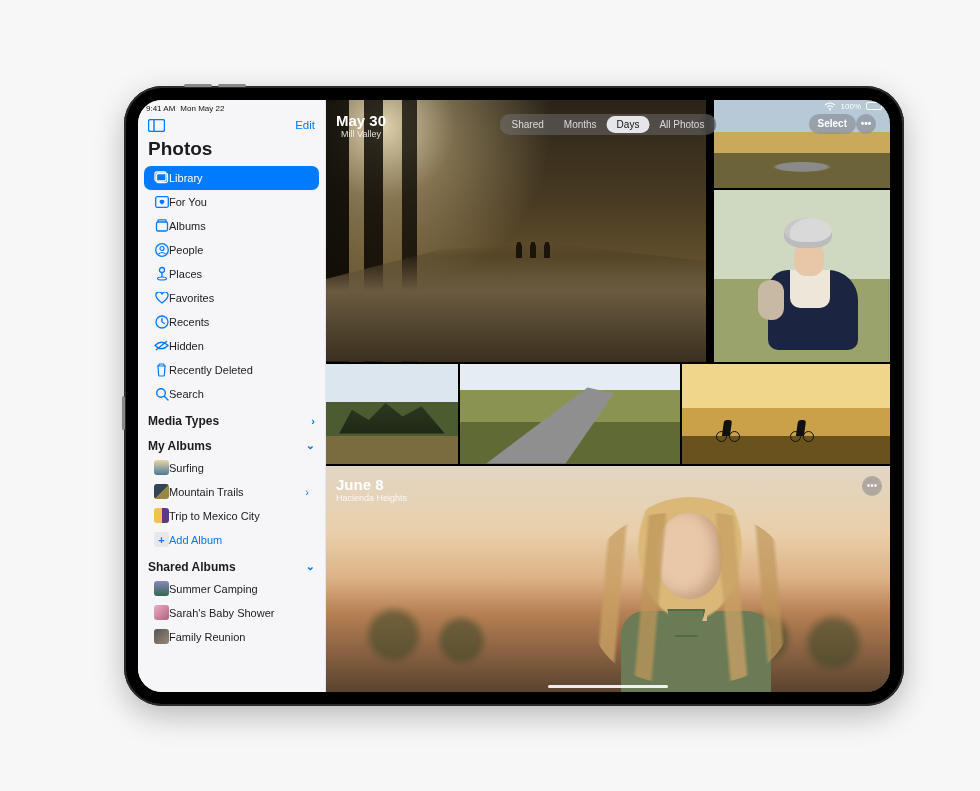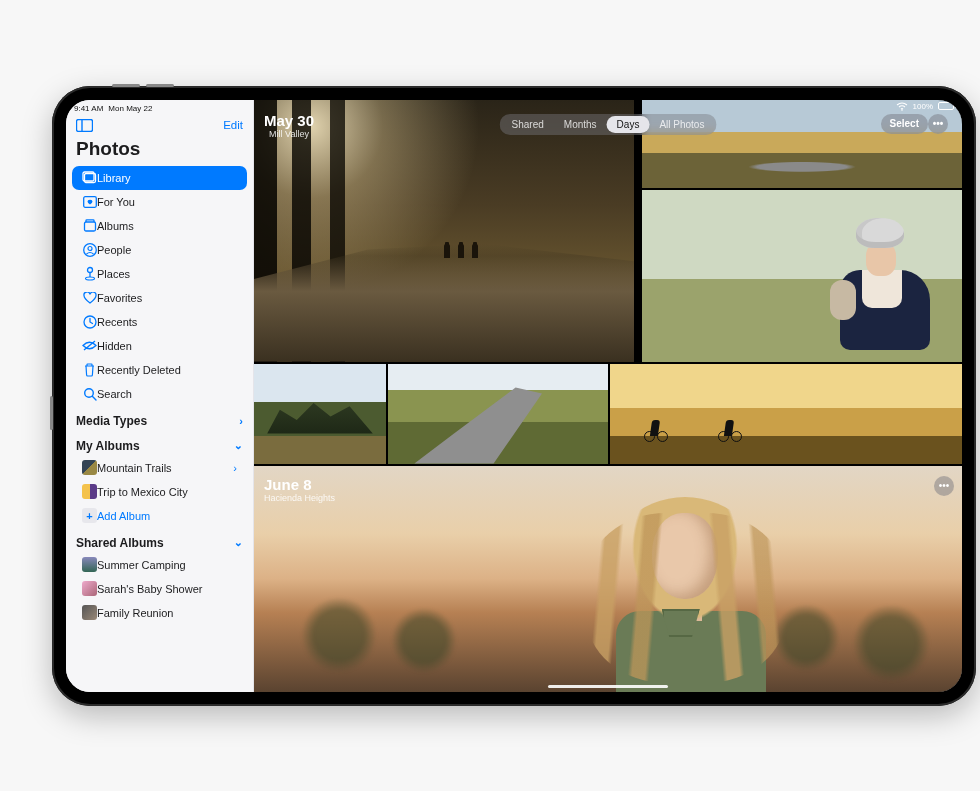--- a/index.html
+++ b/index.html
@@ -7,21 +7,21 @@
     font-family: -apple-system, BlinkMacSystemFont, "Segoe UI", Helvetica, Arial, sans-serif;
     background: #f7f7f7;
     display: flex;
     justify-content: center;
     align-items: center;
     height: 791px;
     width: 980px;
     overflow: hidden;
   }
   .device {
-    width: 924px;
+    width: 780px;
     height: 620px;
     background: #000;
     border-radius: 38px;
     padding: 14px;
     box-shadow: 0 10px 30px rgba(0,0,0,.25), inset 0 0 0 2px #2b2b2b;
     position: relative;
     margin-left: 48px;
   }
   .bezel-btn { position: absolute; background:#888; border-radius:2px; }
   .btn-top1 { top:-2px; left:60px; width:28px; height:3px; }
@@ -392,20 +392,24 @@
 
       <div class="section-header">
         <span>Media Types</span>
         <span class="chevron">›</span>
       </div>
       <div class="section-header">
         <span>My Albums</span>
         <span class="chevron">⌄</span>
       </div>
       <div class="album-item">
+        <div class="album-thumb" style="background:linear-gradient(180deg,#e8d6a8,#4a7a96);"></div>
+        <span>Surfing</span>
+      </div>
+      <div class="album-item">
         <div class="album-thumb" style="background:linear-gradient(135deg,#345 50%,#984 50%);"></div>
         <span>Mountain Trails</span>
         <span class="spacer"></span>
         <span class="chevron">›</span>
       </div>
       <div class="album-item">
         <div class="album-thumb" style="background:linear-gradient(90deg,#f4c24c 50%,#5a3a88 50%);"></div>
         <span>Trip to Mexico City</span>
       </div>
       <div class="album-item add-album">

